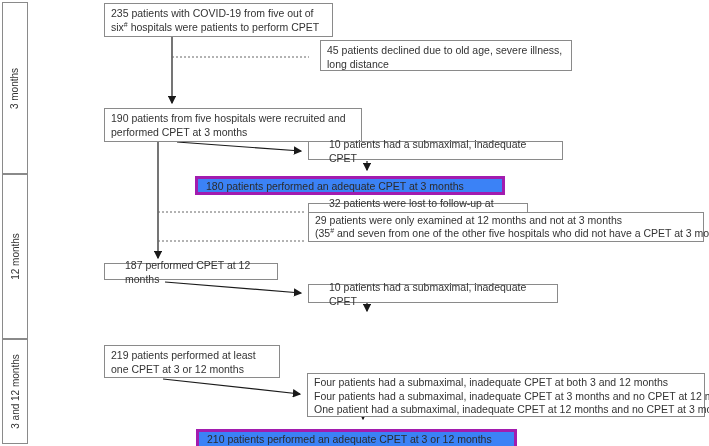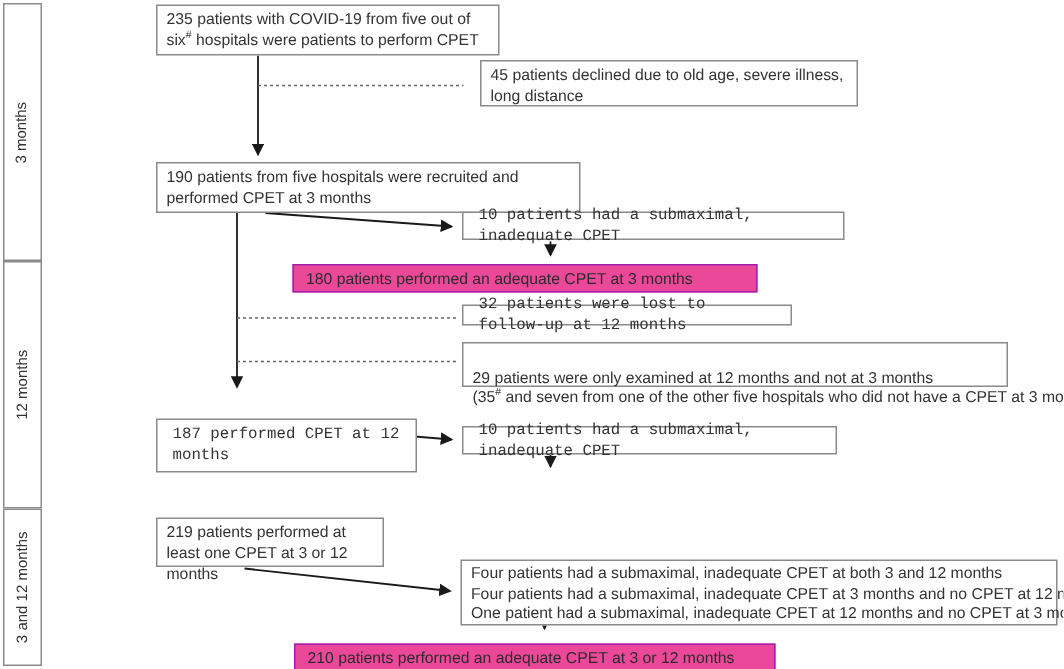--- a/index.html
+++ b/index.html
@@ -15,24 +15,24 @@
   .box {
     position: absolute;
     box-sizing: border-box;
     background: #ffffff;
     border: 1px solid #8a8a8a;
     font-size: 10.5px;
     line-height: 14px;
     padding: 2px 6px;
     color: #333333;
   }
-  .box.single { display: flex; align-items: center; padding: 0 10px; font-family: Liberation Mono, monospace; }
+  .box.single { display: flex; align-items: center; padding: 0 20px; }
   .box.orange {
-    background: #ec4899;
-    border: 1px solid #a21caf;
+    background: #3b82f6;
+    border: 3px solid #a21caf;
     color: #2b2b2b;
     display: flex; align-items: center;
     padding: 0 8px;
     font-size: 10.5px;
   }
   .side-label {
     position: absolute;
     box-sizing: border-box;
     border: 1px solid #8a8a8a;
     background: #ffffff;
@@ -95,39 +95,39 @@
     <line class="solidline" x1="163" y1="379" x2="300" y2="394" marker-end="url(#ah)"></line>
     <line class="solidline" x1="363" y1="417" x2="363" y2="419" marker-end="url(#ah)"></line>
   </svg>
 
   <div class="box" style="left:104px; top:3px; width:229px; height:34px;">
     <span>235 patients with COVID-19 from five out of six</span><sup class="fn">#</sup><span> hospitals were patients to perform CPET</span>
   </div>
 
   <div class="box" style="left:320px; top:40px; width:252px; height:31px;">45 patients declined due to old age, severe illness, long distance</div>
 
-  <div class="box" style="left:104px; top:108px; width:283px; height:34px;">190 patients from five hospitals were recruited and performed CPET at 3 months</div>
+  <div class="box" style="left:104px; top:108px; width:258px; height:34px;">190 patients from five hospitals were recruited and performed CPET at 3 months</div>
 
   <div class="box single" style="left:308px; top:141px; width:255px; height:19px;">10 patients had a submaximal, inadequate CPET</div>
 
   <div class="box orange" style="left:195px; top:176px; width:310px; height:19px;">180 patients performed an adequate CPET at 3 months</div>
 
   <div class="box single" style="left:308px; top:203px; width:220px; height:14px;">32 patients were lost to follow-up at 12 months</div>
 
-  <div class="box line-block" style="left:308px; top:228px; width:364px; height:30px; line-height:13px; padding-top:17px;">
+  <div class="box line-block" style="left:308px; top:212px; width:396px; height:30px; line-height:13px; padding-top:1px;">
     <div>29 patients were only examined at 12 months and not at 3 months</div>
     <div><span>(35</span><sup class="fn">#</sup><span> and seven from one of the other five hospitals who did not have a CPET at 3 months)</span></div>
   </div>
 
-  <div class="box single" style="left:104px; top:279px; width:174px; height:36px;">187 performed CPET at 12 months</div>
+  <div class="box single" style="left:104px; top:263px; width:174px; height:17px;">187 performed CPET at 12 months</div>
 
   <div class="box single" style="left:308px; top:284px; width:250px; height:19px;">10 patients had a submaximal, inadequate CPET</div>
 
 
-  <div class="box" style="left:104px; top:345px; width:152px; height:33px;">219 patients performed at least one CPET at 3 or 12 months</div>
+  <div class="box" style="left:104px; top:345px; width:176px; height:33px;">219 patients performed at least one CPET at 3 or 12 months</div>
 
   <div class="box line-block" style="left:307px; top:373px; width:398px; height:44px; line-height:13.5px; padding-top:2px;">
     <div>Four patients had a submaximal, inadequate CPET at both 3 and 12 months</div>
     <div>Four patients had a submaximal, inadequate CPET at 3 months and no CPET at 12 months</div>
     <div>One patient had a submaximal, inadequate CPET at 12 months and no CPET at 3 months</div>
   </div>
 
   <div class="box orange" style="left:196px; top:429px; width:321px; height:20px;">210 patients performed an adequate CPET at 3 or 12 months</div>
 
 </div>

